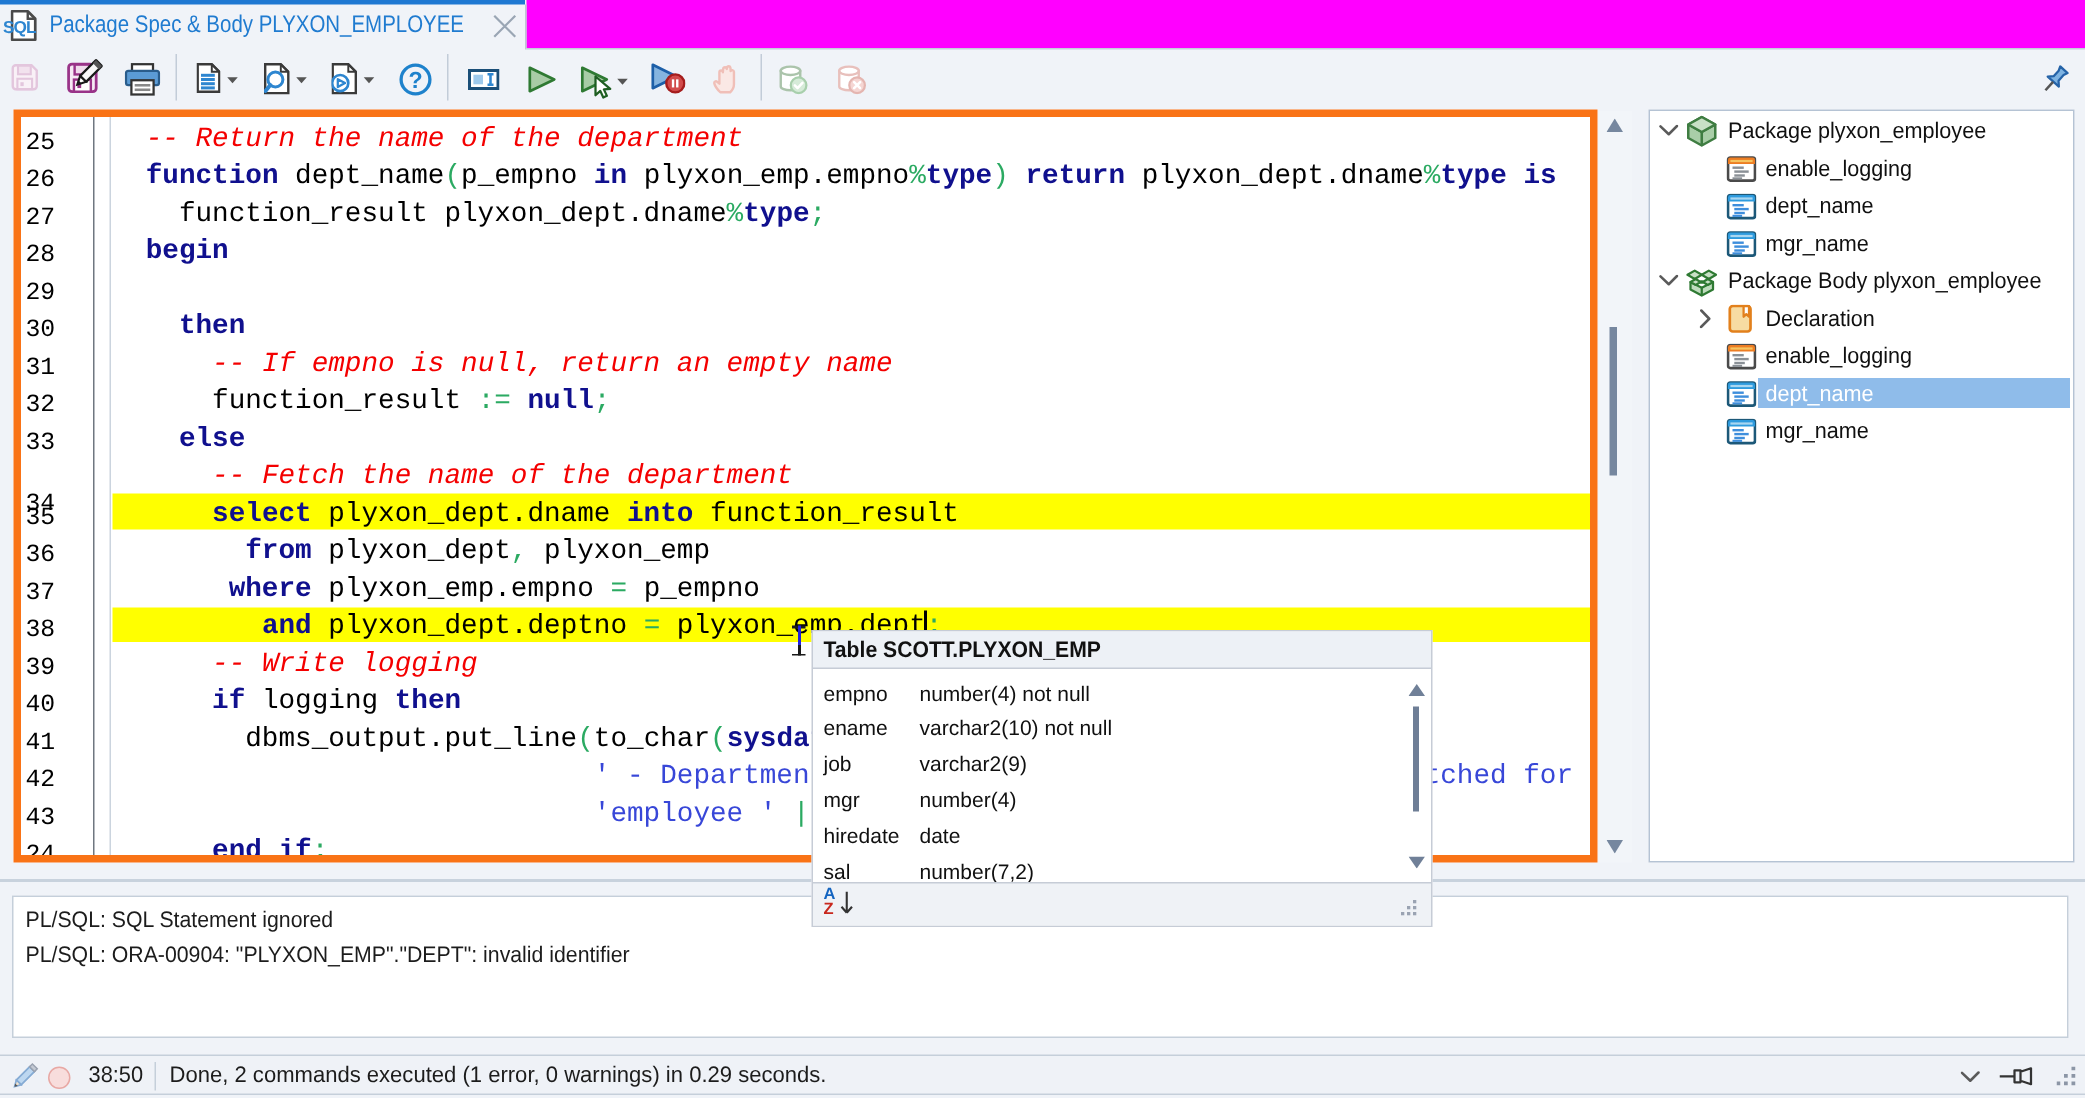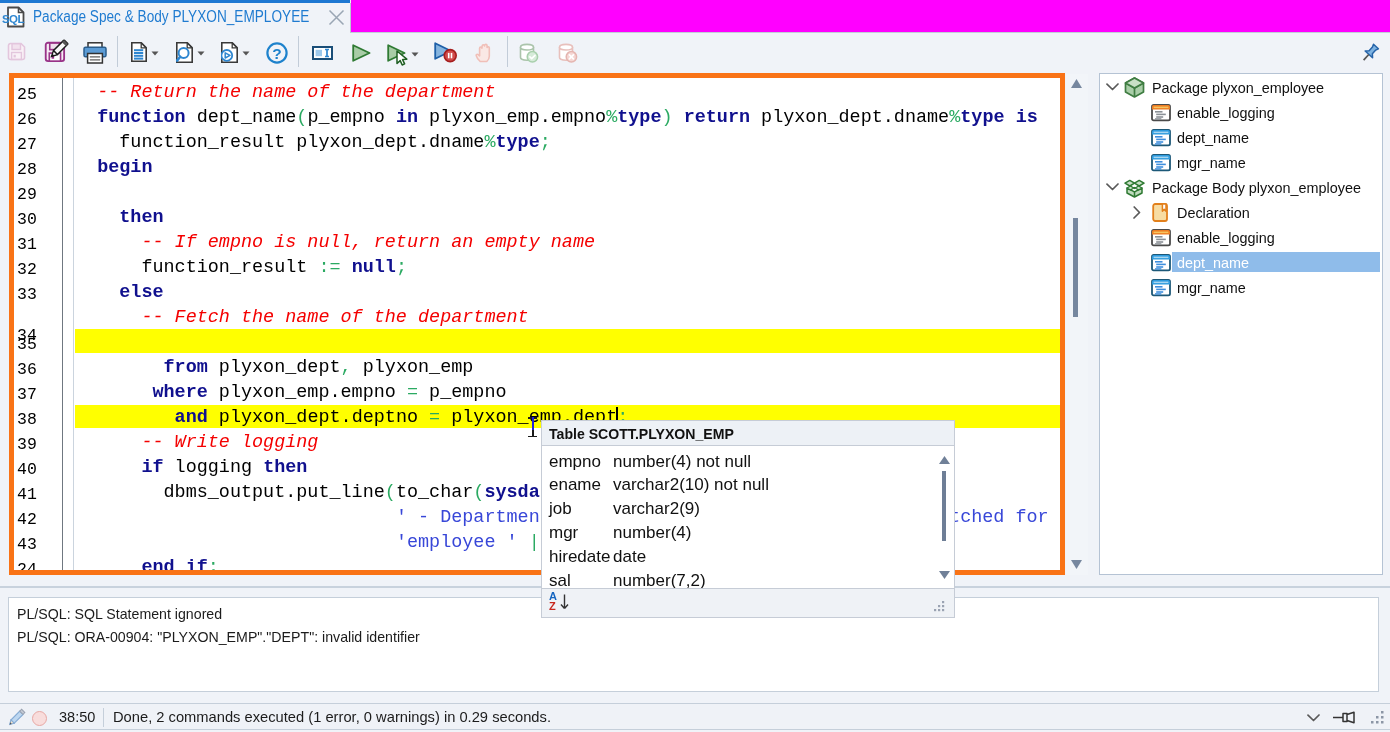--- a/index.html
+++ b/index.html
@@ -4,21 +4,21 @@
 html,body { width:1390px; height:732px; background:#F0F3F8; font-family:"Liberation Sans",sans-serif; position:relative; overflow:hidden; }
 .abs { position:absolute; }
 .cl { position:absolute; left:61px; white-space:pre; font-family:"Liberation Mono",monospace; font-size:18.446px; line-height:25px; height:25px; color:#000; }
 .cl b, .cl i { font-style:normal; font-weight:normal;text-align:right; }
 .cl b.k { color:#10108E; font-weight:bold; }
 .cl b.g { color:#2BAA62; }
 .cl b.s { color:#3847D8; }
 .cl i.c { color:#F40000; font-style:italic; }
 .gl { position:absolute; left:3px; white-space:pre; font-family:"Liberation Mono",monospace; font-size:16.5px; line-height:25px; height:25px; color:#000; }
 .trt { position:absolute; font-size:15px; line-height:25px; height:25px; color:#101010; white-space:pre; transform:scaleX(0.96); transform-origin:left center; }
-.pr { position:absolute; font-size:17px; line-height:22px; height:22px; color:#101010; white-space:pre; }
+.pr { position:absolute; font-size:14px; line-height:22px; height:22px; color:#101010; white-space:pre; }
 .seg { transform:scaleX(0.945); transform-origin:left center; }
 </style></head>
 <body>
 
 <div class="abs" style="left:0;top:0;width:350px;height:3px;background:#1E78D2"></div>
 <div class="abs" style="left:351px;top:0;width:1039px;height:32px;background:#FF00FF"></div>
 <div class="abs" style="left:351px;top:32px;width:1039px;height:1px;background:#C3CDD9"></div>
 <div class="abs" style="left:350px;top:3px;width:1px;height:30px;background:#BCC8D4"></div>
 <svg style="position:absolute;left:7px;top:6px;" width="18" height="22" viewBox="0 0 18 22">
     <path d="M1 1.5 H11.5 L16.5 6.5 V20.5 H1 Z" fill="#fff" stroke="#4a4a4a" stroke-width="1.8" stroke-linejoin="round"></path>
@@ -168,20 +168,21 @@
 
 <div class="cl" style="top:2px">  <i class="c">-- Return the name of the department</i></div>
 <div class="cl" style="top:27px">  <b class="k">function</b> dept_name<b class="g">(</b>p_empno <b class="k">in</b> plyxon_emp.empno<b class="g">%</b><b class="k">type</b><b class="g">)</b> <b class="k">return</b> plyxon_dept.dname<b class="g">%</b><b class="k">type</b> <b class="k">is</b></div>
 <div class="cl" style="top:52px">    function_result plyxon_dept.dname<b class="g">%</b><b class="k">type</b><b class="g">;</b></div>
 <div class="cl" style="top:77px">  <b class="k">begin</b></div>
 <div class="cl" style="top:127px">    <b class="k">then</b></div>
 <div class="cl" style="top:152px">      <i class="c">-- If empno is null, return an empty name</i></div>
 <div class="cl" style="top:177px">      function_result <b class="g">:=</b> <b class="k">null</b><b class="g">;</b></div>
 <div class="cl" style="top:202px">    <b class="k">else</b></div>
 <div class="cl" style="top:227px">      <i class="c">-- Fetch the name of the department</i></div>
+<div class="cl" style="top:252px">      <b class="k">select</b> plyxon_dept.dname <b class="k">into</b> function_result</div>
 <div class="cl" style="top:277px">        <b class="k">from</b> plyxon_dept<b class="g">,</b> plyxon_emp</div>
 <div class="cl" style="top:302px">       <b class="k">where</b> plyxon_emp.empno <b class="g">=</b> p_empno</div>
 <div class="cl" style="top:327px">         <b class="k">and</b> plyxon_dept.deptno <b class="g">=</b> plyxon_emp.dept<b class="g">;</b></div>
 <div class="cl" style="top:352px">      <i class="c">-- Write logging</i></div>
 <div class="cl" style="top:377px">      <b class="k">if</b> logging <b class="k">then</b></div>
 <div class="cl" style="top:402px">        dbms_output.put_line<b class="g">(</b>to_char<b class="g">(</b><b class="k">sysdate</b><b class="g">)</b> <b class="g">||</b></div>
 <div class="cl" style="top:427px">                             <b class="s">' - Department    ' || function_result || ' was fetched for '</b></div>
 <div class="cl" style="top:452px">                             <b class="s">'employee '</b> <b class="g">||</b> p_empno<b class="g">);</b></div>
 <div class="cl" style="top:477px">      <b class="k">end</b> <b class="k">if</b><b class="g">;</b></div>
 

